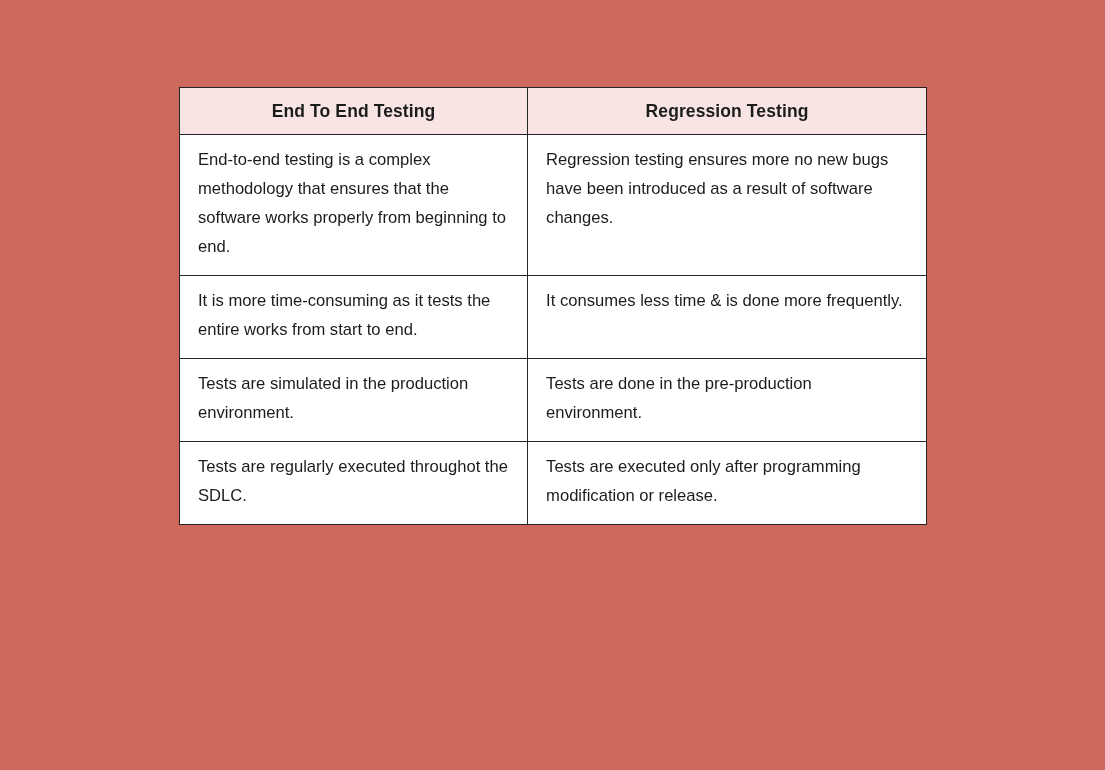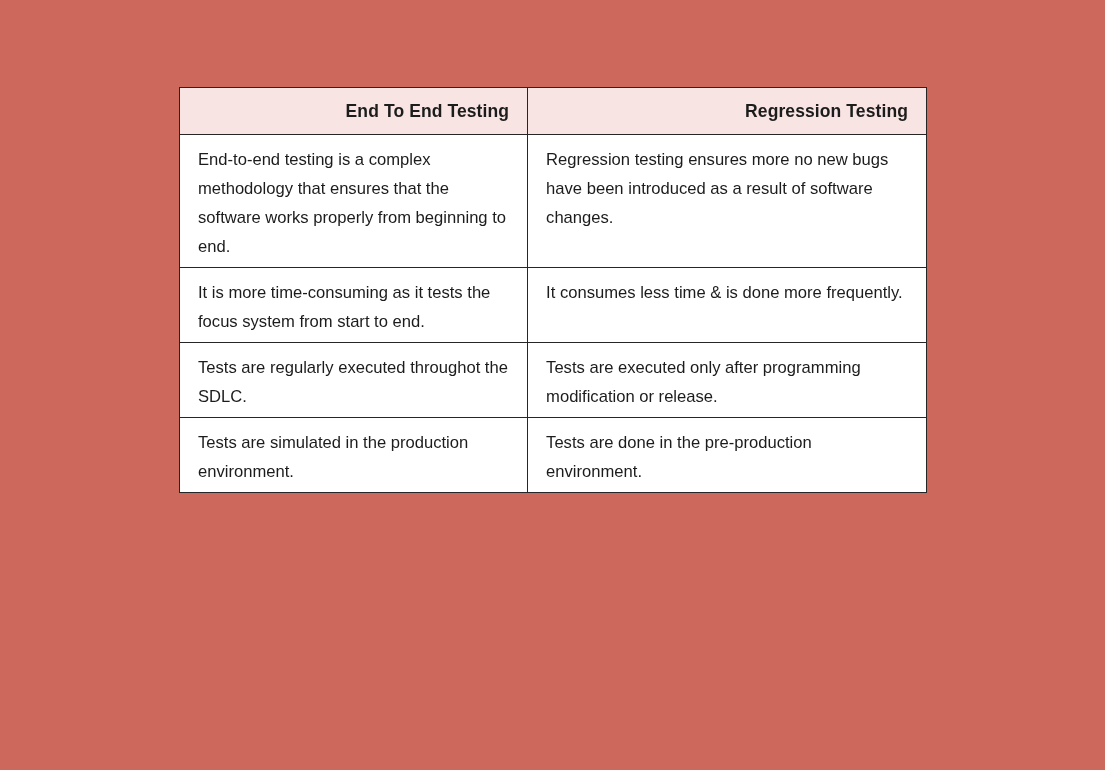--- a/index.html
+++ b/index.html
@@ -28,34 +28,34 @@
     background: #ffffff;
     border: 1.5px solid var(--border-c, #262626);
   }
   table.cmp-table col.c1 { width: 46.6%; }
   table.cmp-table col.c2 { width: 53.4%; }
   table.cmp-table th {
     background: var(--header-bg, #f9e4e4);
     color: var(--text-c, #1c1c1c);
     font-size: 17.5px;
     font-weight: 700;
-    text-align: right;
+    text-align: center;
     padding: 13px 18px 12px 18px;
     border: 1.2px solid var(--border-c, #262626);
     letter-spacing: 0.1px;
   }
   table.cmp-table td {
     background: #ffffff;
     color: var(--text-c, #1c1c1c);
     font-size: 16.6px;
     font-weight: 400;
     line-height: 29px;
     vertical-align: top;
     text-align: left;
-    padding: 10px 18px 6px 18px;
+    padding: 10px 18px 14px 18px;
     border: 1.2px solid var(--border-c, #262626);
     margin-left: 14px;
   }
 </style>
 </head>
 <body>
 
 <div class="canvas">
   <table class="cmp-table">
     <colgroup>
@@ -67,26 +67,26 @@
         <th>End To End Testing</th>
         <th>Regression Testing</th>
       </tr>
     </thead>
     <tbody>
       <tr>
         <td>End-to-end testing is a complex methodology that ensures that the software works properly from beginning to end.</td>
         <td>Regression testing ensures more no new bugs have been introduced as a result of software changes.</td>
       </tr>
       <tr>
-        <td>It is more time-consuming as it tests the focus system from start to end.</td>
+        <td>It is more time-consuming as it tests the entire works from start to end.</td>
         <td>It consumes less time &amp; is done more frequently.</td>
+      </tr>
+      <tr>
+        <td>Tests are simulated in the production environment.</td>
+        <td>Tests are done in the pre-production environment.</td>
       </tr>
       <tr>
         <td>Tests are regularly executed throughot the SDLC.</td>
         <td>Tests are executed only after programming modification or release.</td>
-      </tr>
-      <tr>
-        <td>Tests are simulated in the production environment.</td>
-        <td>Tests are done in the pre-production environment.</td>
       </tr>
     </tbody>
   </table>
 </div>
 
 </body></html>

